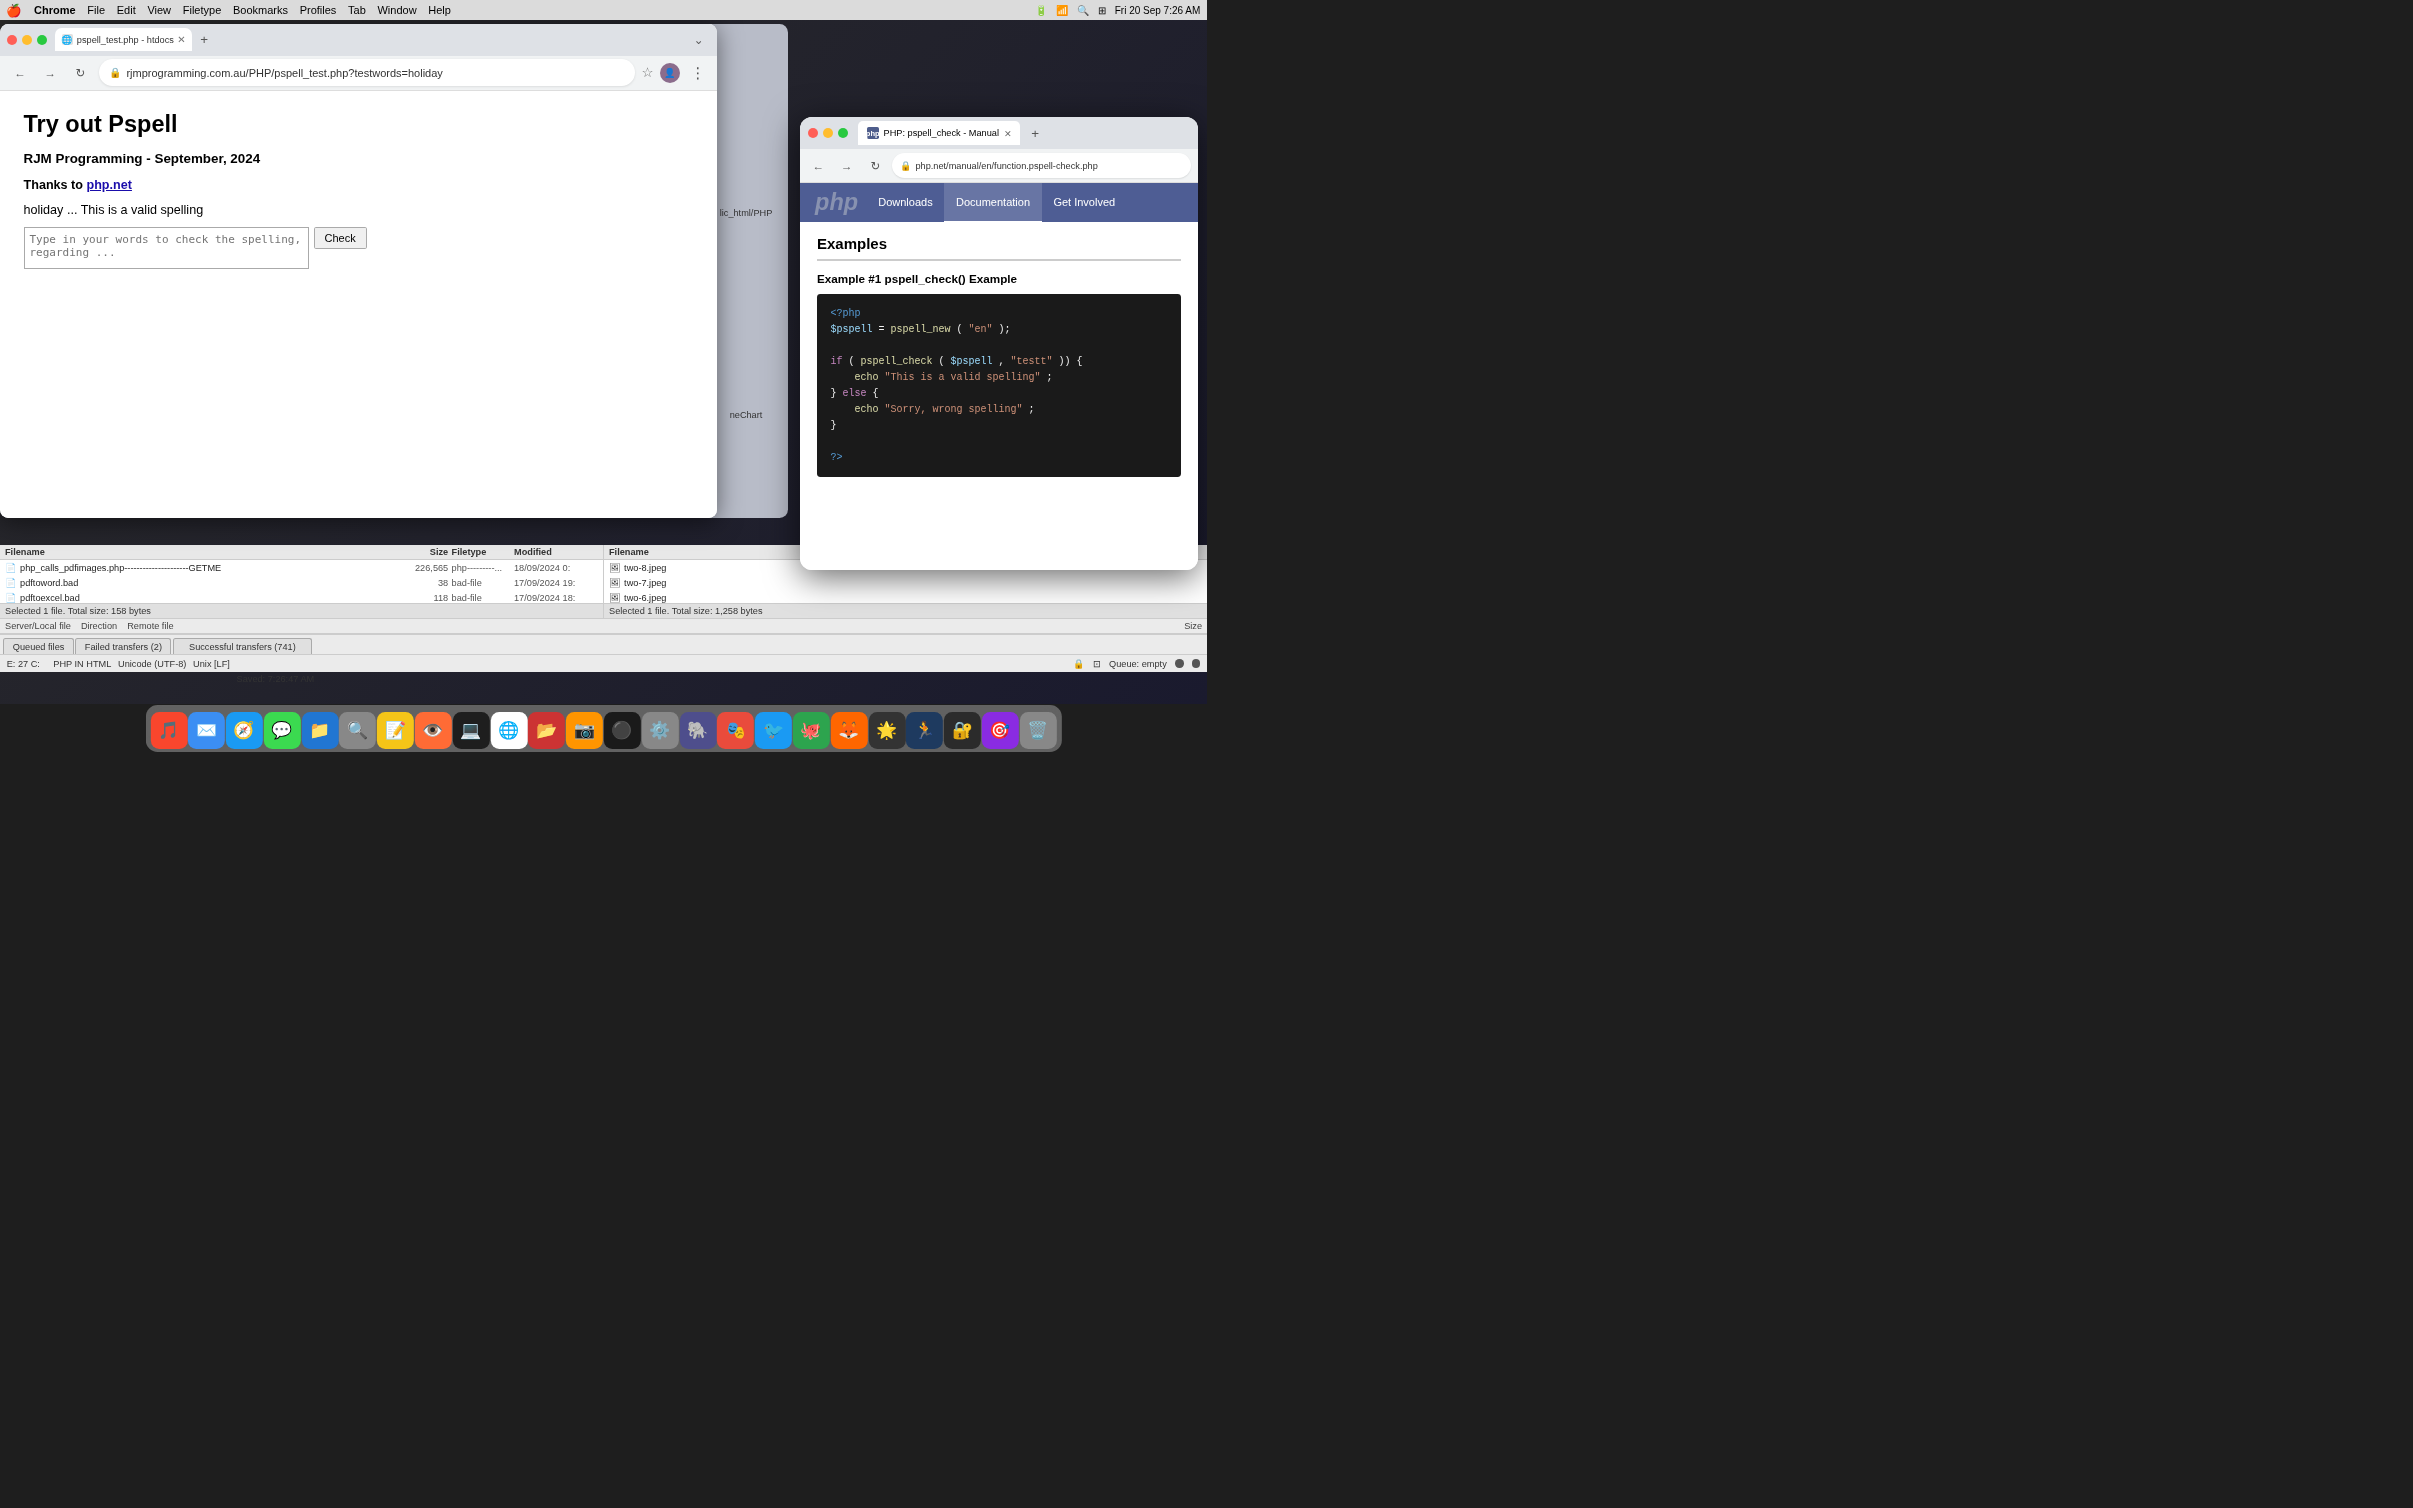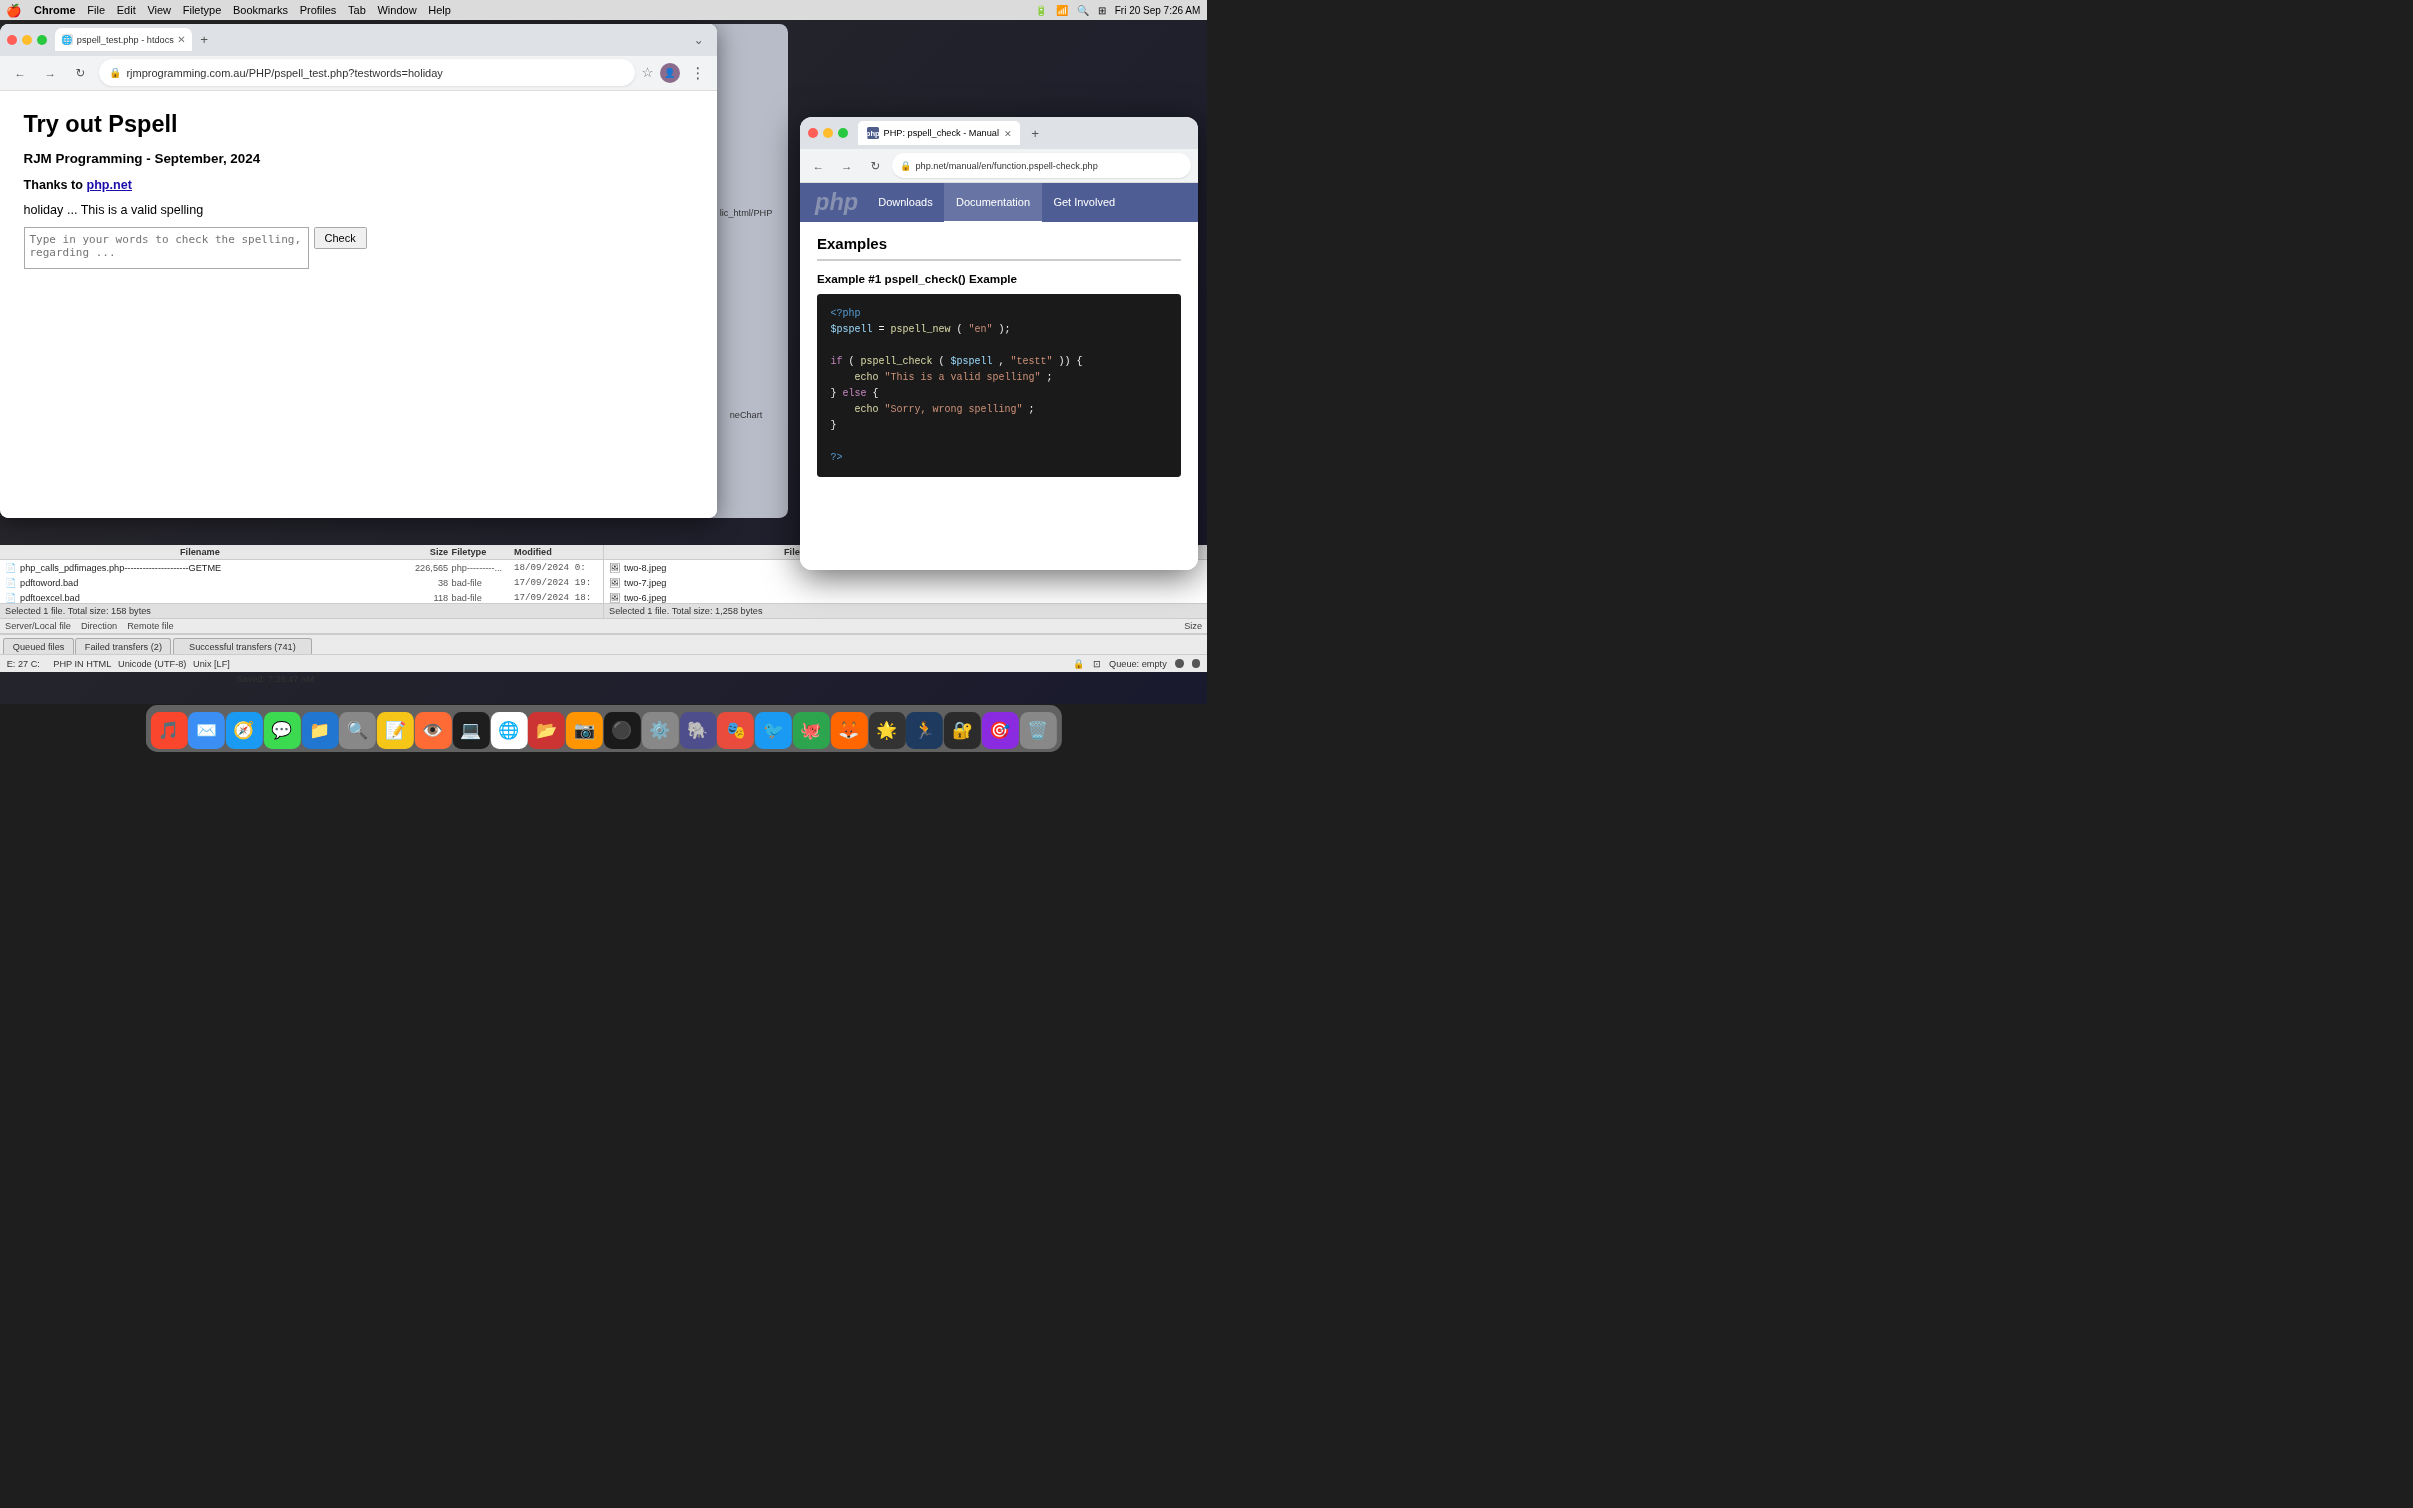--- a/index.html
+++ b/index.html
@@ -341,34 +341,34 @@
       padding: 0.8px 5px;
       font-size: 9.2px;
       color: #222;
       gap: 3.4px;
       height: 15px;
     }
     .fz-file-icon { width: 11.7px; height: 11.7px; display: flex; align-items: center; justify-content: center; font-size: 9.2px; }
     .fz-file-name { flex: 2; overflow: hidden; text-overflow: ellipsis; white-space: nowrap; }
     .fz-file-size { width: 50px; text-align: right; color: #555; }
     .fz-file-type { width: 59px; color: #555; }
-    .fz-file-date { width: 84px; color: #555; font-family: Liberation Mono, monospace; }
+    .fz-file-date { width: 84px; color: #555; }
     .fz-column-headers {
       display: flex;
       align-items: center;
       padding: 0.8px 5px;
       font-size: 9.2px;
       color: #333;
       background: #e8e8e8;
       border-bottom: 0.8px solid #ccc;
       height: 15px;
       font-weight: 600;
       gap: 3.4px;
     }
-    .col-name { flex: 2; text-align: center; }
+    .col-name { flex: 2; }
     .col-size { width: 50px; text-align: right; }
     .col-type { width: 59px; }
     .col-date { width: 84px; }
     .dock-icon {
       width: 37px;
       height: 37px;
       border-radius: 8.4px;
       display: flex;
       align-items: center;
       justify-content: center;

